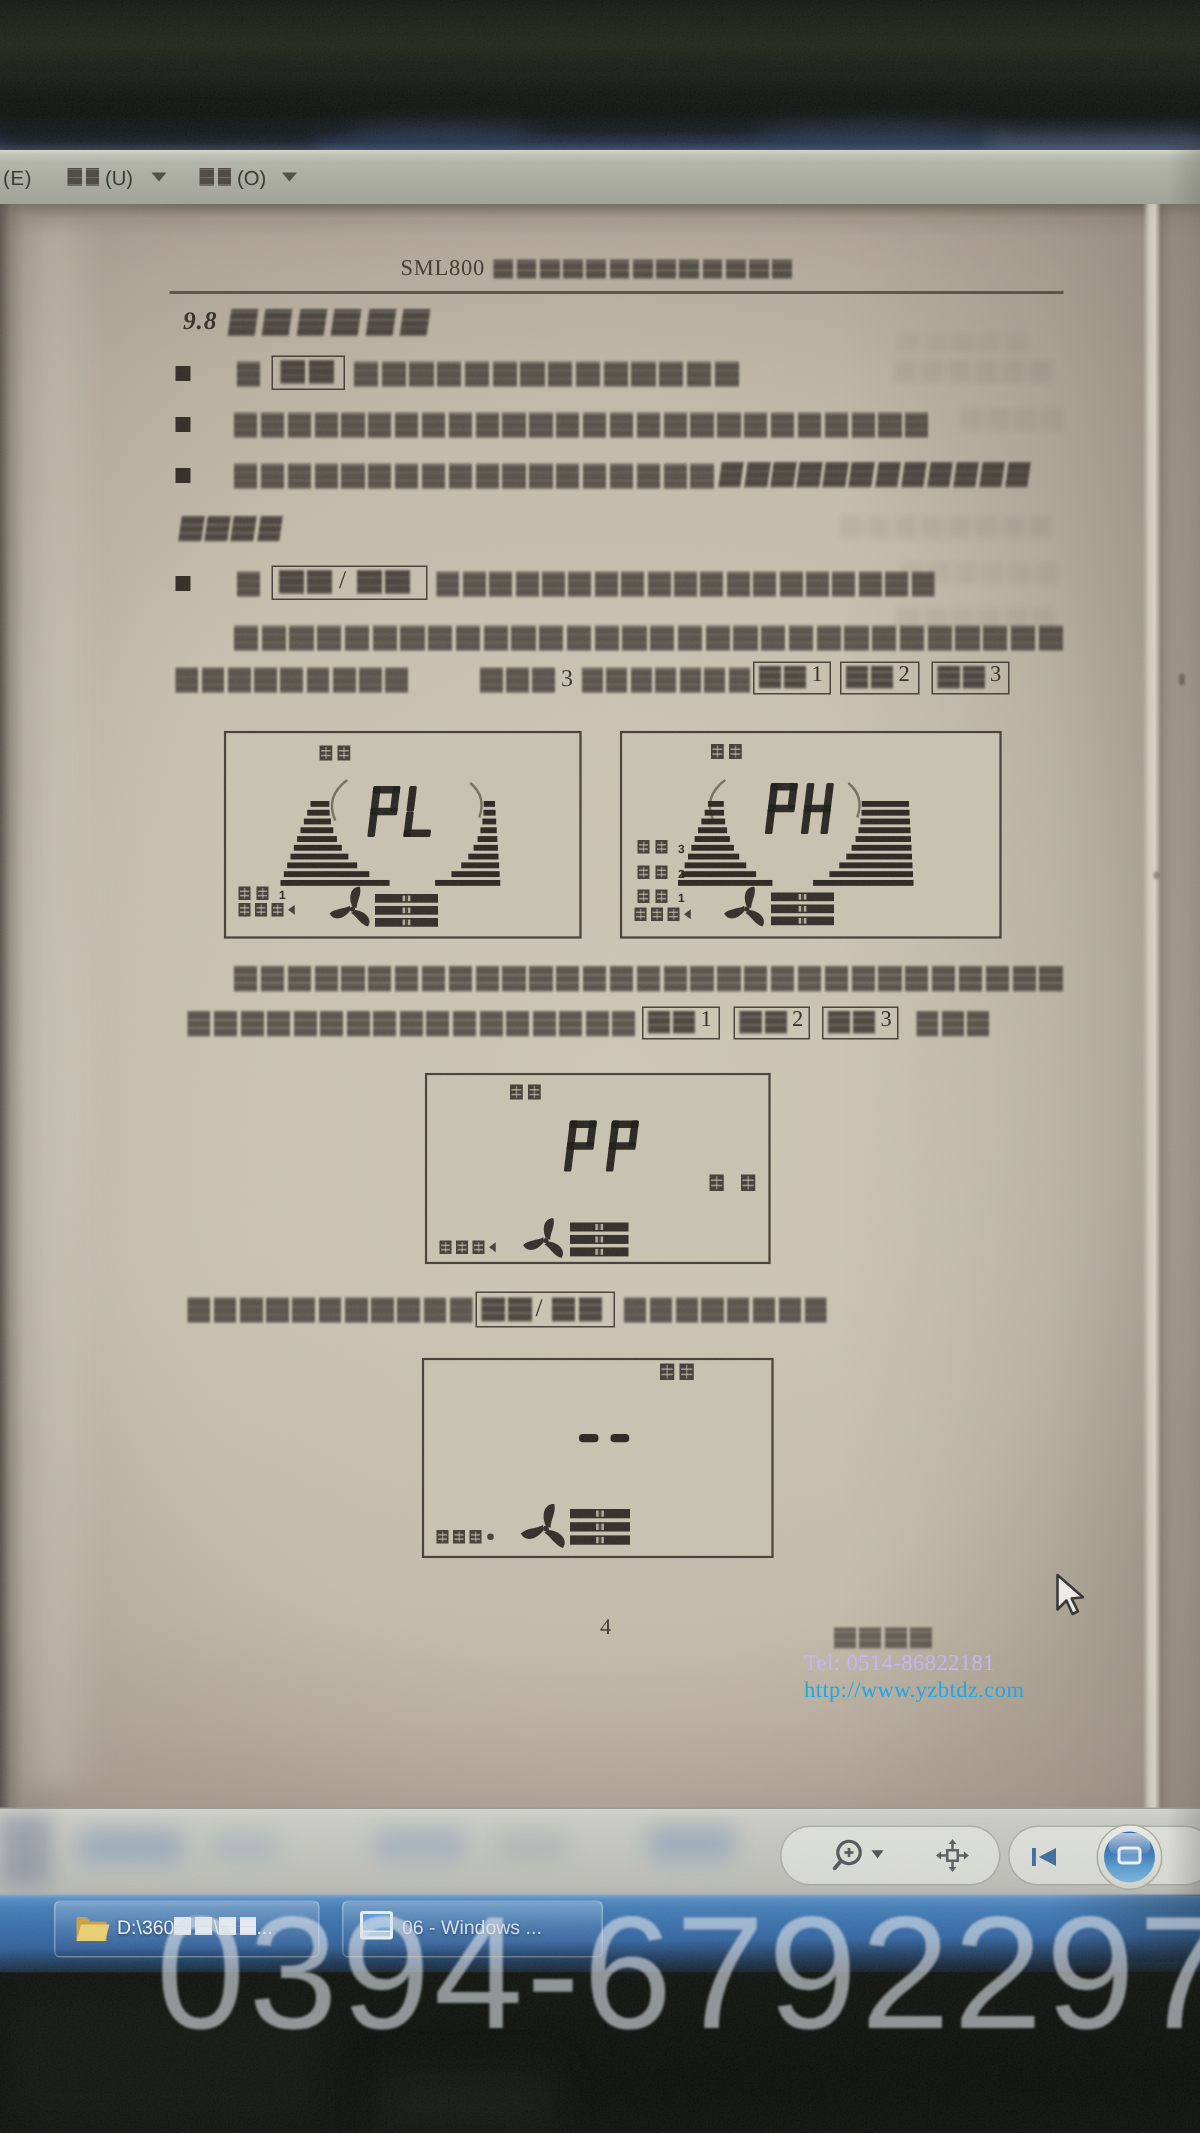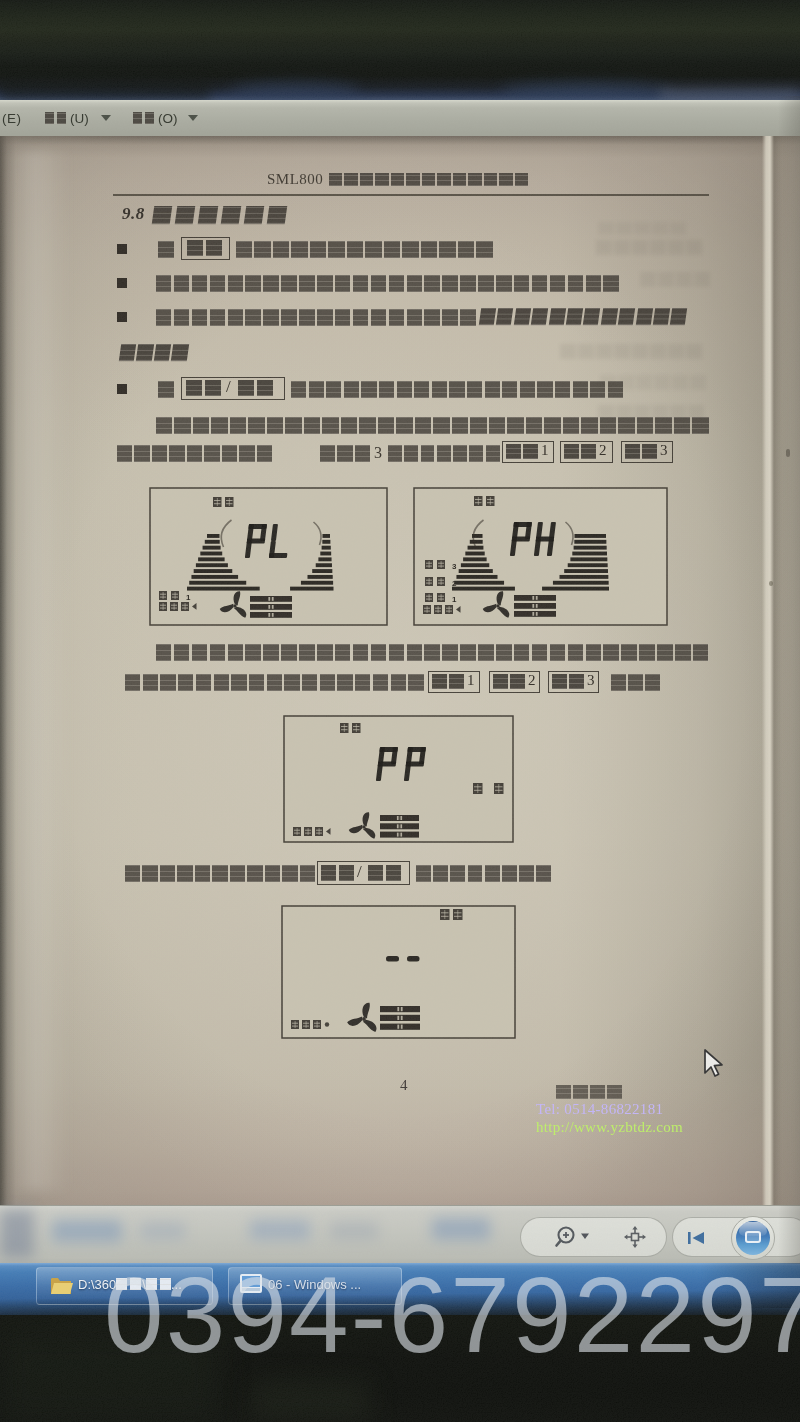--- a/index.html
+++ b/index.html
@@ -116,21 +116,21 @@
       </div>
       <div style="position:absolute;left:39px;top:0px;font-family:'Liberation Serif';font-size:17px;color:#2b261f;">/</div>
       <div style="position:absolute;left:50px;top:3px;">
         <div class="cj" style="left:0px;top:0px;width:33.5px;height:16px;--cw:15.5px;--adv:18px;opacity:0.85;filter:blur(0.7px);"></div>
       </div>
     </div>
     <div class="cj" style="left:416px;top:865px;width:135.2px;height:17px;--cw:14.8px;--adv:17.2px;opacity:0.76;filter:blur(0.7px);"></div>
     <div style="position:absolute;left:400px;top:1077px;font-family:'Liberation Serif';font-size:15px;color:#3a3430;letter-spacing:0;font-weight:normal;font-style:normal;white-space:nowrap;">4</div>
     <div class="cj" style="left:556px;top:1085px;width:65.6px;height:14px;--cw:14.6px;--adv:17px;opacity:0.66;filter:blur(0.7px);"></div>
     <div style="position:absolute;left:536px;top:1101px;font-family:'Liberation Serif';font-size:15px;color:#c4b5fd;letter-spacing:0.3px;font-weight:normal;font-style:normal;white-space:nowrap;">Tel: 0514-86822181</div>
-    <div style="position:absolute;left:536px;top:1119px;font-family:'Liberation Serif';font-size:15px;color:#bef264;letter-spacing:0.3px;font-weight:normal;font-style:normal;white-space:nowrap;">http://www.yzbtdz.com</div>
+    <div style="position:absolute;left:536px;top:1119px;font-family:'Liberation Serif';font-size:15px;color:#0ea5e9;letter-spacing:0.3px;font-weight:normal;font-style:normal;white-space:nowrap;">http://www.yzbtdz.com</div>
     <div class="cj" style="left:596px;top:240px;width:105.6px;height:15px;--cw:15.6px;--adv:18px;opacity:0.08;filter:blur(2.2px);"></div>
     <div class="cj" style="left:640px;top:272px;width:69.6px;height:15px;--cw:15.6px;--adv:18px;opacity:0.07;filter:blur(2.2px);"></div>
     <div class="cj" style="left:560px;top:344px;width:141.6px;height:15px;--cw:15.6px;--adv:18px;opacity:0.08;filter:blur(2.2px);"></div>
     <div class="cj" style="left:600px;top:375px;width:105.6px;height:15px;--cw:15.6px;--adv:18px;opacity:0.06;filter:blur(2.2px);"></div>
     <div class="cj" style="left:598px;top:405px;width:105.6px;height:15px;--cw:15.6px;--adv:18px;opacity:0.07;filter:blur(2.2px);"></div>
     <div class="cj" style="left:598px;top:222px;width:87.6px;height:13px;--cw:15.6px;--adv:18px;opacity:0.06;filter:blur(2.2px);"></div>
     <div style="position:absolute;left:786px;top:449px;width:4px;height:8px;background:#4a443a;opacity:.55;filter:blur(.6px);border-radius:2px;"></div>
     <div style="position:absolute;left:769px;top:581px;width:4px;height:5px;background:#55503f;opacity:.5;filter:blur(.7px);border-radius:2px;"></div>
     <svg style="position:absolute;left:702px;top:1048px" width="24" height="32" viewBox="0 0 24 32">
 <path d="M3,2 L3,25 L9,19 L13,28 L16.6,26.2 L12.4,17.6 L20,16.8 Z" fill="#f0efec" stroke="#2c2c2c" stroke-width="1.7" stroke-linejoin="round"></path>

